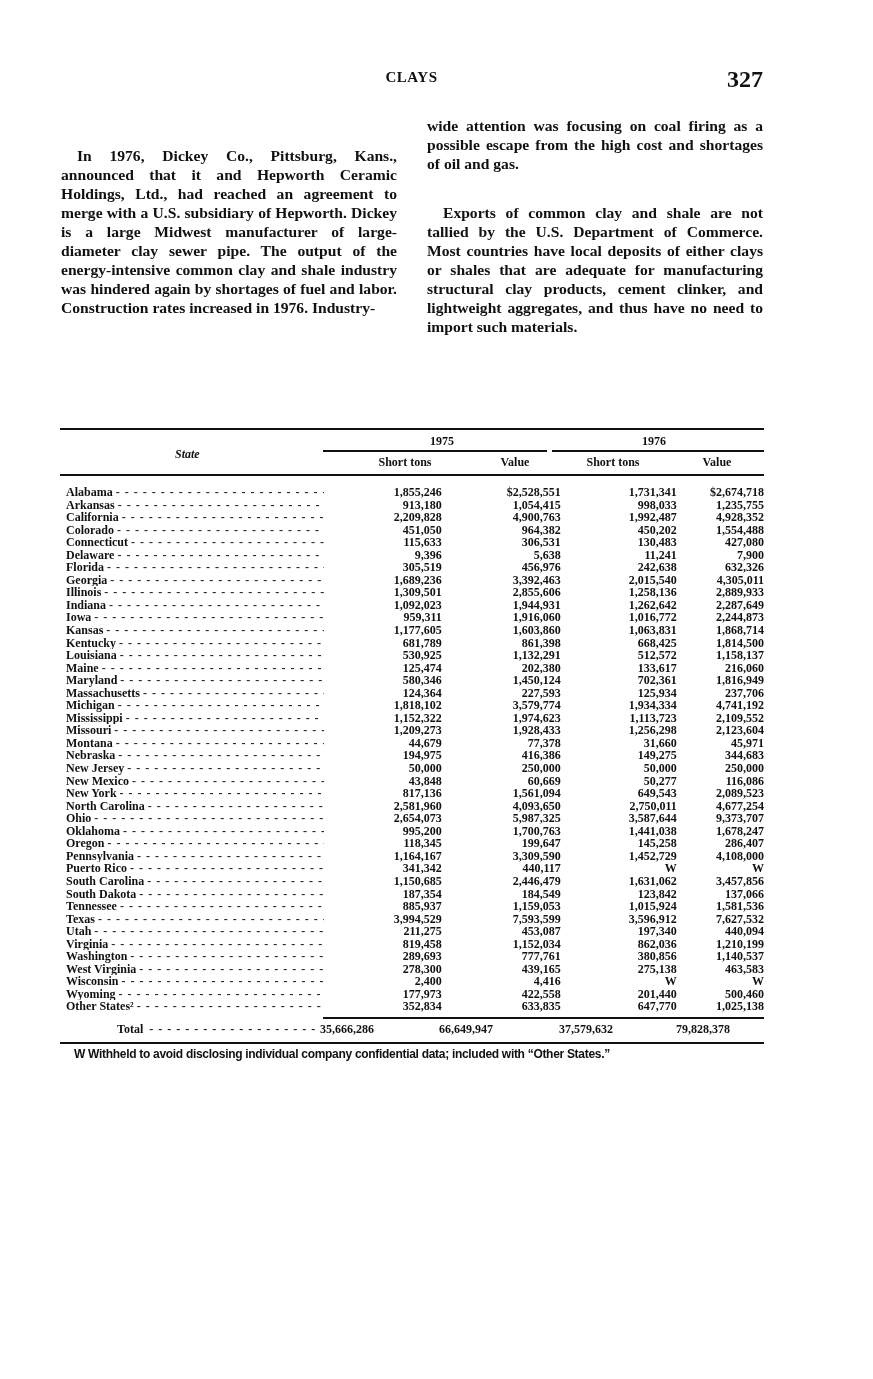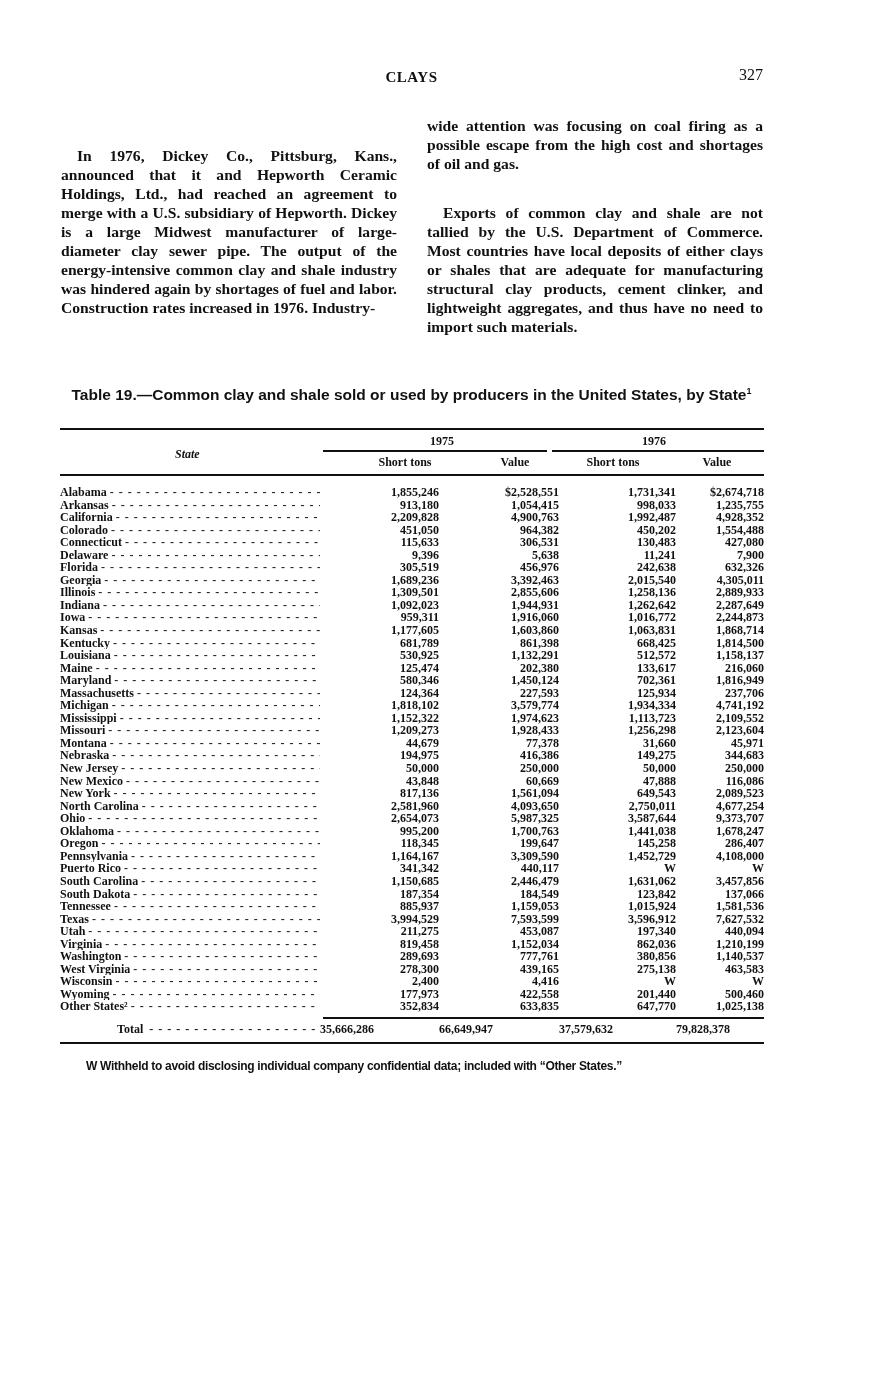--- a/index.html
+++ b/index.html
@@ -1,54 +1,54 @@
 <!DOCTYPE html>
 <html><head>
 <meta charset="utf-8">
 <style>
   html, body { margin: 0; padding: 0; background: #ffffff; }
   body { width: 873px; height: 1379px; position: relative; font-family: "Liberation Serif", "DejaVu Serif", serif; color: #111; }
   .page { position: absolute; left: 0; top: 0; width: 751px; height: 1379px; }
   .running-head { position: absolute; top: 66px; left: 60px; width: 703px; height: 24px; }
   .running-title { position: absolute; left: 0; right: 0; text-align: center; font-weight: bold; font-size: 15px; letter-spacing: 0.5px; top: 3px; }
-  .page-number { position: absolute; right: 0; top: 0; font-size: 16px; }
+  .page-number { position: absolute; right: 0; top: 0; font-size: 24px; font-weight: bold; }
   .columns { position: absolute; top: 116px; left: 61px; width: 702px; display: flex; justify-content: space-between; }
   .col { width: 336px; font-size: 15.6px; line-height: 19px; font-weight: bold; text-align: justify; }
   .col p { margin: 0; }
   .col p.indent { text-indent: 16px; margin-top: 30px; }
   .table-title { position: absolute; top: 382px; left: 60px; width: 703px; text-align: center; font-weight: bold; font-size: 15.5px; line-height: 18px; font-family: "Liberation Sans", "DejaVu Sans", sans-serif; }
   .table-title sup { font-size: 9px; }
   .tbl { position: absolute; left: 60px; top: 428px; width: 704px; }
   .rule-thick { height: 2px; background: #111; }
   .hdr { position: relative; height: 44px; font-size: 12px; font-weight: bold; }
   .hdr .state { position: absolute; left: 115px; top: 17px; font-style: italic; }
   .hdr .yr { position: absolute; top: 4px; text-align: center; }
   .hdr .yr1975 { left: 263px; width: 238px; }
   .hdr .yr1976 { left: 485px; width: 218px; }
   .hdr .yl { position: absolute; top: 20px; height: 1.5px; background: #111; }
   .hdr .yl1 { left: 263px; width: 224px; }
   .hdr .yl2 { left: 492px; width: 212px; }
   .hdr .sub { position: absolute; top: 25px; text-align: center; }
-  .rows { margin-top: 10px; font-size: 12px; font-weight: bold; }
+  .rows { margin-top: 10px; font-size: 12px; font-weight: bold; margin-left: 6px; }
   .row { display: flex; height: 12.55px; line-height: 12.55px; }
   .row .name { width: 260px; display: flex; white-space: nowrap; overflow: hidden; }
   .row .name .label { padding-right: 3px; }
   .row .name .leader { flex: 1; overflow: hidden; letter-spacing: 1px; color: #222; }
   .row .num { text-align: right; font-family: "Liberation Serif", serif; }
   .c1 { width: 119px; }
   .c2 { width: 120px; }
   .c3 { width: 117px; }
   .c4 { width: 88px; }
   .total-rule { height: 2px; background: #111; margin-left: 263px; margin-top: 4px; }
   .total-row { display: flex; height: 20px; line-height: 20px; font-size: 12px; font-weight: bold; margin-top: 0; }
   .total-row .name { width: 260px; display: flex; padding-left: 57px; box-sizing: border-box; }
   .total-row .leader { flex: 1; overflow: hidden; letter-spacing: 1px; white-space: nowrap; padding-left: 6px; }
   .bottom-rule { height: 2px; background: #111; margin-top: 3px; }
   .notes { position: absolute; left: 60px; top: 1048px; width: 706px; font-size: 12px; font-weight: bold; line-height: 13.5px; font-family: "Liberation Sans", "DejaVu Sans", sans-serif; letter-spacing: -0.3px; }
-  .notes p { margin: 12px; }
+  .notes p { margin: 0; }
   .notes .n-indent { padding-left: 14px; }
   .notes sup { font-size: 8px; }
 </style>
 </head>
 <body>
 
 <div class="page">
 
   <div class="running-head">
     <div class="running-title">CLAYS</div>
@@ -58,23 +58,20 @@
   <div class="columns">
     <div class="col">
       <p class="indent">In 1976, Dickey Co., Pittsburg, Kans., announced that it and Hepworth Ceramic Holdings, Ltd., had reached an agreement to merge with a U.S. subsidiary of Hepworth. Dickey is a large Midwest manufacturer of large-diameter clay sewer pipe. The output of the energy-intensive common clay and shale industry was hindered again by shortages of fuel and labor. Construction rates increased in 1976. Industry-</p>
     </div>
     <div class="col">
       <p>wide attention was focusing on coal firing as a possible escape from the high cost and shortages of oil and gas.</p>
       <p class="indent">Exports of common clay and shale are not tallied by the U.S. Department of Commerce. Most countries have local deposits of either clays or shales that are adequate for manufacturing structural clay products, cement clinker, and lightweight aggregates, and thus have no need to import such materials.</p>
     </div>
   </div>
 
-  <div class="table-title">
-    <span>Table 19.—Common clay and shale sold or used by producers in the United States, by State</span><sup>1</sup>
-  </div>
 
   <div class="tbl">
     <div class="rule-thick"></div>
     <div class="hdr">
       <div class="state">State</div>
       <div class="yr yr1975">1975</div>
       <div class="yr yr1976">1976</div>
       <div class="yl yl1"></div>
       <div class="yl yl2"></div>
       <div class="sub" style="left:290px;width:110px;">Short tons</div>
@@ -315,21 +312,21 @@
           <div class="num c3">50,000</div>
           <div class="num c4">250,000</div>
         </div>
         <div class="row">
           <div class="name">
             <span class="label">New Mexico</span>
             <span class="leader">- - - - - - - - - - - - - - - - - - - - - - - - - - - - - - - - - - - - - - - -</span>
           </div>
           <div class="num c1">43,848</div>
           <div class="num c2">60,669</div>
-          <div class="num c3">47,888</div>
+          <div class="num c3">50,277</div>
           <div class="num c4">116,086</div>
         </div>
         <div class="row">
           <div class="name">
             <span class="label">New York</span>
             <span class="leader">- - - - - - - - - - - - - - - - - - - - - - - - - - - - - - - - - - - - - - - -</span>
           </div>
           <div class="num c1">817,136</div>
           <div class="num c2">1,561,094</div>
           <div class="num c3">649,543</div>

